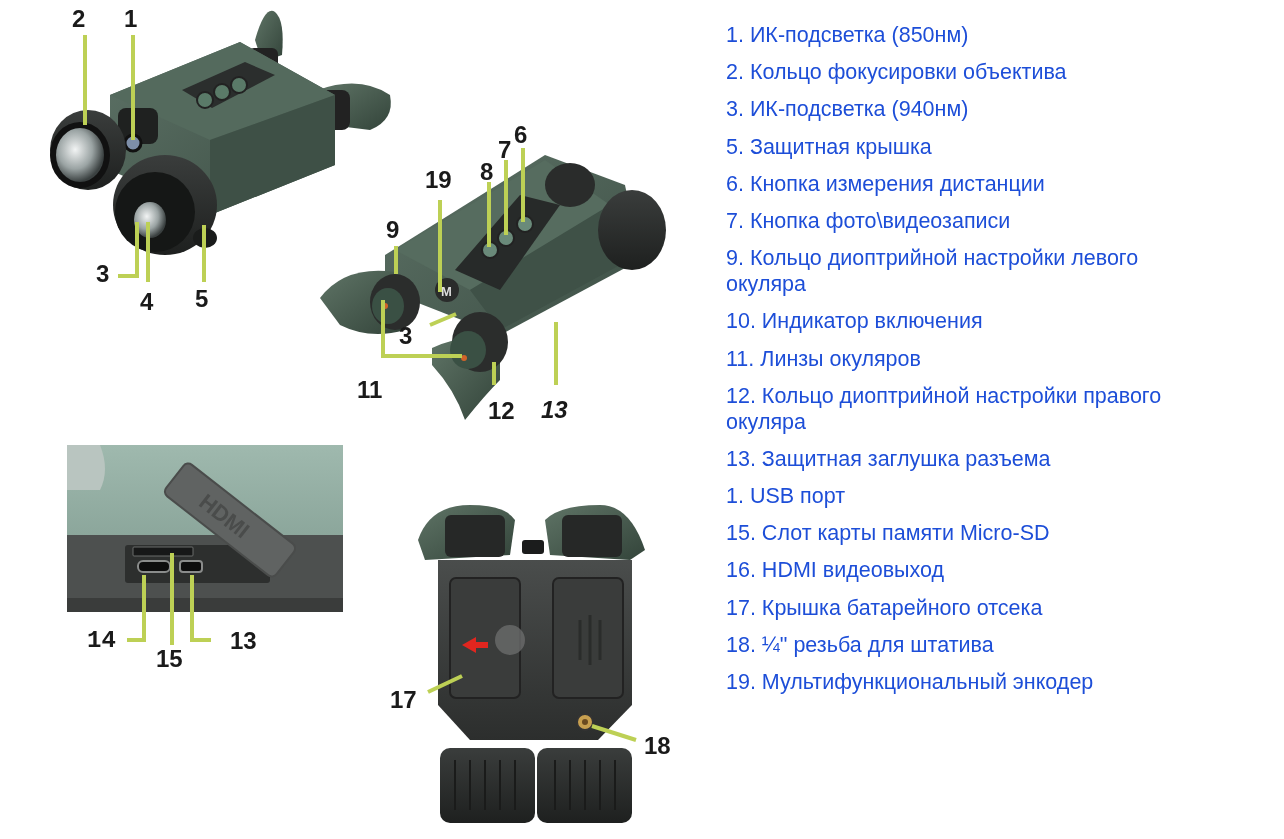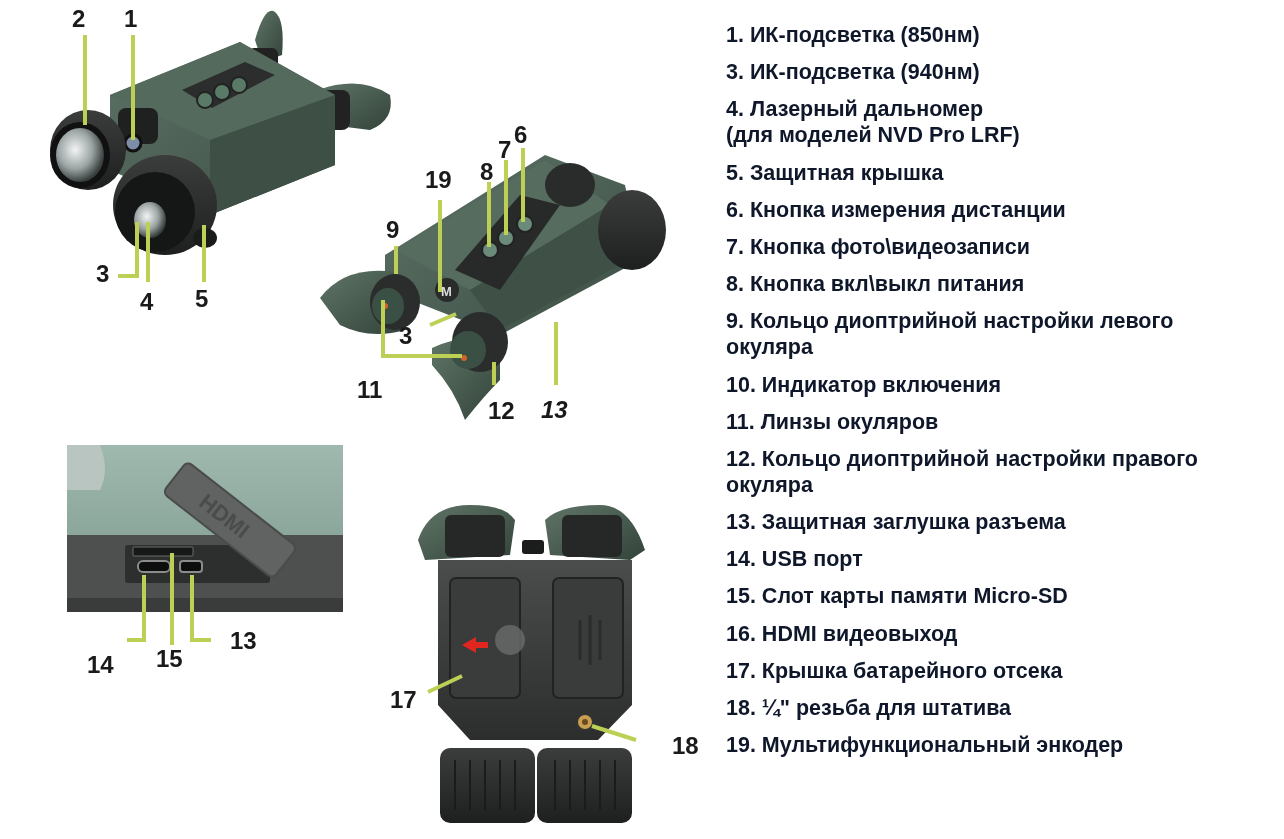--- a/index.html
+++ b/index.html
@@ -3,21 +3,21 @@
   <meta charset="utf-8">
   <style>
     html, body { margin: 0; padding: 0; background: #ffffff; }
     body { width: 1284px; height: 839px; position: relative; overflow: hidden;
            font-family: "Liberation Sans", sans-serif; color: #1a1a1a; }
     .stage { position: absolute; left: 0; top: 0; width: 1284px; height: 839px; }
     svg.art { position: absolute; left: 0; top: 0; width: 1284px; height: 839px; }
     .callout { position: absolute; font-weight: bold; font-size: 24px; line-height: 24px;
                color: #1a1a1a; white-space: nowrap; }
     .legend { position: absolute; left: 726px; top: 22px; width: 550px; margin: 0; padding: 0; list-style: none; }
-    .legend li { font-weight: bold; font-size: 21.5px; line-height: 26px; margin: 0 0 11.2px 0; color: #0f172a; }
+    .legend li { font-weight: normal; font-size: 21.5px; line-height: 26px; margin: 0 0 11.2px 0; color: #1d4ed8; }
     .legend li.two-line { margin-bottom: 11.2px; }
   </style>
 </head>
 <body>
 
 <div class="stage">
 
   <svg class="art" viewBox="0 0 1284 839" xmlns="http://www.w3.org/2000/svg">
     <defs>
       <linearGradient id="gBody" x1="0" y1="0" x2="1" y2="1">
@@ -199,40 +199,39 @@
   <span class="callout" style="left:425px;top:168px;">19</span>
   <span class="callout" style="left:480px;top:160px;">8</span>
   <span class="callout" style="left:498px;top:138px;">7</span>
   <span class="callout" style="left:514px;top:123px;">6</span>
   <span class="callout" style="left:386px;top:218px;">9</span>
   <span class="callout" style="left:399px;top:324px;">3</span>
   <span class="callout" style="left:357px;top:378px;">11</span>
   <span class="callout" style="left:488px;top:399px;">12</span>
   <span class="callout" style="left:541px;top:398px;font-style:italic;">13</span>
 
-  <span class="callout" style="left:87px;top:653px;">14</span>
+  <span class="callout" style="left:87px;top:629px;font-family:Liberation Mono, monospace;">14</span>
   <span class="callout" style="left:156px;top:647px;">15</span>
   <span class="callout" style="left:230px;top:629px;">13</span>
 
   <span class="callout" style="left:390px;top:688px;">17</span>
-  <span class="callout" style="left:672px;top:734px;text-align:center;">18</span>
+  <span class="callout" style="left:644px;top:734px;text-align:center;">18</span>
 
   <ul class="legend">
     <li><span>1. ИК-подсветка (850нм)</span></li>
+    <li><span>2. Кольцо фокусировки объектива</span></li>
     <li><span>3. ИК-подсветка (940нм)</span></li>
-    <li class="two-line"><span>4. Лазерный дальномер</span><br><span>(для моделей NVD Pro LRF)</span></li>
     <li><span>5. Защитная крышка</span></li>
     <li><span>6. Кнопка измерения дистанции</span></li>
     <li><span>7. Кнопка фото\видеозаписи</span></li>
-    <li><span>8. Кнопка вкл\выкл питания</span></li>
     <li class="two-line"><span>9. Кольцо диоптрийной настройки левого</span><br><span>окуляра</span></li>
     <li><span>10. Индикатор включения</span></li>
     <li><span>11. Линзы окуляров</span></li>
     <li class="two-line"><span>12. Кольцо диоптрийной настройки правого</span><br><span>окуляра</span></li>
     <li><span>13. Защитная заглушка разъема</span></li>
-    <li><span>14. USB порт</span></li>
+    <li><span>1. USB порт</span></li>
     <li><span>15. Слот карты памяти Micro-SD</span></li>
     <li><span>16. HDMI видеовыход</span></li>
     <li><span>17. Крышка батарейного отсека</span></li>
     <li><span>18. ¼" резьба для штатива</span></li>
     <li><span>19. Мультифункциональный энкодер</span></li>
   </ul>
 </div>
 
 </body></html>

